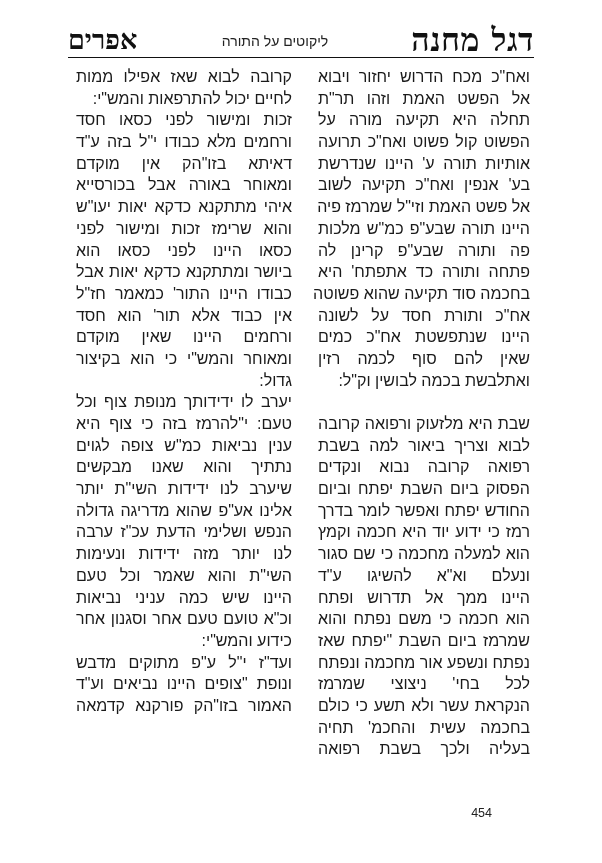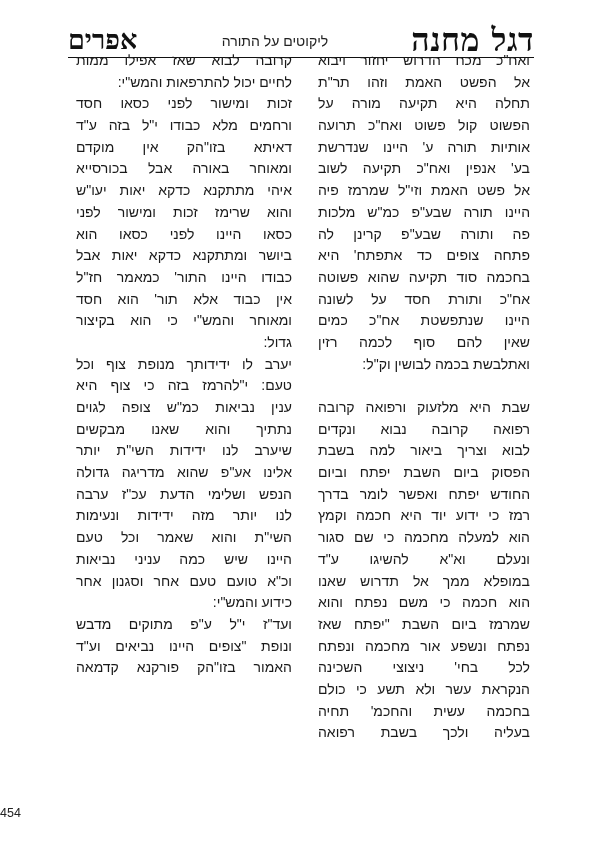--- a/index.html
+++ b/index.html
@@ -3,27 +3,27 @@
   <meta charset="utf-8">
   <style>
     html, body { margin: 0; padding: 0; background: #ffffff; }
     body { width: 602px; height: 863px; position: relative; overflow: hidden; }
     .page { position: absolute; left: 0; top: 0; width: 602px; height: 863px; background: #fff; }
     .hdr { position: absolute; top: 24px; left: 68px; width: 466px; height: 36px; direction: rtl; }
     .hdr-rule { position: absolute; left: 68px; top: 57px; width: 466px; height: 0; border-top: 1.5px solid #111; }
     .hdr-title-r { position: absolute; right: 0; top: 0; font-family: "DejaVu Serif", serif; font-weight: bold; font-size: 32px; line-height: 32px; color: #111; letter-spacing: 0.5px; }
     .hdr-title-l { position: absolute; left: 0; top: 0; font-family: "DejaVu Serif", serif; font-weight: bold; font-size: 27px; line-height: 32px; color: #111; }
     .hdr-sub { position: absolute; left: 0; right: 12px; top: 9px; text-align: center; font-family: "Liberation Sans", sans-serif; font-size: 14px; color: #222; padding-right: 40px; }
-    .col { position: absolute; top: 50px; direction: rtl; font-family: "Liberation Sans", sans-serif; font-size: 14px; color: #1a1a1a; }
+    .col { position: absolute; top: 66px; direction: rtl; font-family: "Liberation Sans", sans-serif; font-size: 16px; color: #1a1a1a; }
     .col-right { left: 318px; width: 212px; }
     .col-left { left: 76px; width: 216px; }
     .ln { display: block; height: 21.7px; line-height: 21.7px; white-space: nowrap; text-align: justify; text-align-last: justify; }
     .ln.last { text-align-last: right; }
     .gap { display: block; height: 21.7px; }
-    .pagenum { position: absolute; top: 806px; left: 0; width: 492px; text-align: left; font-family: "Liberation Sans", sans-serif; font-size: 12.5px; color: #222; }
+    .pagenum { position: absolute; top: 806px; left: 0; width: 492px; text-align: right; font-family: "Liberation Sans", sans-serif; font-size: 12.5px; color: #222; }
   </style>
 </head>
 <body>
 
 <div class="page">
 
   <div class="hdr">
     <span class="hdr-title-r">דגל מחנה</span>
     <span class="hdr-sub">ליקוטים על התורה</span>
     <span class="hdr-title-l">אפרים</span>
@@ -34,42 +34,42 @@
     <div>
       <span class="ln">ואח"כ מכח הדרוש יחזור ויבוא</span>
       <span class="ln">אל הפשט האמת וזהו תר"ת</span>
       <span class="ln">תחלה היא תקיעה מורה על</span>
       <span class="ln">הפשוט קול פשוט ואח"כ תרועה</span>
       <span class="ln">אותיות תורה ע' היינו שנדרשת</span>
       <span class="ln">בע' אנפין ואח"כ תקיעה לשוב</span>
       <span class="ln">אל פשט האמת וזי"ל שמרמז פיה</span>
       <span class="ln">היינו תורה שבע"פ כמ"ש מלכות</span>
       <span class="ln">פה ותורה שבע"פ קרינן לה</span>
-      <span class="ln">פתחה צופים כד אתפתח' היא</span>
+      <span class="ln">פתחה ותורה כד אתפתח' היא</span>
       <span class="ln">בחכמה סוד תקיעה שהוא פשוטה</span>
       <span class="ln">אח"כ ותורת חסד על לשונה</span>
       <span class="ln">היינו שנתפשטת אח"כ כמים</span>
       <span class="ln">שאין להם סוף לכמה רזין</span>
       <span class="ln last">ואתלבשת בכמה לבושין וק"ל:</span>
     </div>
     <span class="gap"></span>
     <div>
       <span class="ln">שבת היא מלזעוק ורפואה קרובה</span>
+      <span class="ln">לבוא וצריך ביאור למה בשבת</span>
       <span class="ln">רפואה קרובה נבוא ונקדים</span>
-      <span class="ln">לבוא וצריך ביאור למה בשבת</span>
       <span class="ln">הפסוק ביום השבת יפתח וביום</span>
       <span class="ln">החודש יפתח ואפשר לומר בדרך</span>
       <span class="ln">רמז כי ידוע יוד היא חכמה וקמץ</span>
       <span class="ln">הוא למעלה מחכמה כי שם סגור</span>
       <span class="ln">ונעלם וא"א להשיגו ע"ד</span>
-      <span class="ln">במופלא ממך אל תדרוש שאנו</span>
+      <span class="ln">היינו ממך אל תדרוש ופתח</span>
       <span class="ln">הוא חכמה כי משם נפתח והוא</span>
       <span class="ln">שמרמז ביום השבת "יפתח שאז</span>
       <span class="ln">נפתח ונשפע אור מחכמה ונפתח</span>
-      <span class="ln">לכל בחי' ניצוצי השכינה</span>
+      <span class="ln">לכל בחי' ניצוצי שמרמז</span>
       <span class="ln">הנקראת עשר ולא תשע כי כולם</span>
       <span class="ln">בחכמה עשית והחכמ' תחיה</span>
       <span class="ln">בעליה ולכך בשבת רפואה</span>
     </div>
   </div>
 
   <div class="col col-left">
     <div>
       <span class="ln">קרובה לבוא שאז אפילו ממות</span>
       <span class="ln last">לחיים יכול להתרפאות והמש"י:</span>
@@ -78,20 +78,21 @@
       <span class="ln">זכות ומישור לפני כסאו חסד</span>
       <span class="ln">ורחמים מלא כבודו י"ל בזה ע"ד</span>
       <span class="ln">דאיתא בזו"הק אין מוקדם</span>
       <span class="ln">ומאוחר באורה אבל בכורסייא</span>
       <span class="ln">איהי מתתקנא כדקא יאות יעו"ש</span>
       <span class="ln">והוא שרימז זכות ומישור לפני</span>
       <span class="ln">כסאו היינו לפני כסאו הוא</span>
       <span class="ln">ביושר ומתתקנא כדקא יאות אבל</span>
       <span class="ln">כבודו היינו התור' כמאמר חז"ל</span>
       <span class="ln">אין כבוד אלא תור' הוא חסד</span>
+      <span class="ln">ורחמים היינו שאין מוקדם</span>
       <span class="ln">ומאוחר והמש"י כי הוא בקיצור</span>
       <span class="ln last">גדול:</span>
     </div>
     <div>
       <span class="ln">יערב לו ידידותך מנופת צוף וכל</span>
       <span class="ln">טעם: י"להרמז בזה כי צוף היא</span>
       <span class="ln">ענין נביאות כמ"ש צופה לגוים</span>
       <span class="ln">נתתיך והוא שאנו מבקשים</span>
       <span class="ln">שיערב לנו ידידות השי"ת יותר</span>
       <span class="ln">אלינו אע"פ שהוא מדריגה גדולה</span>

